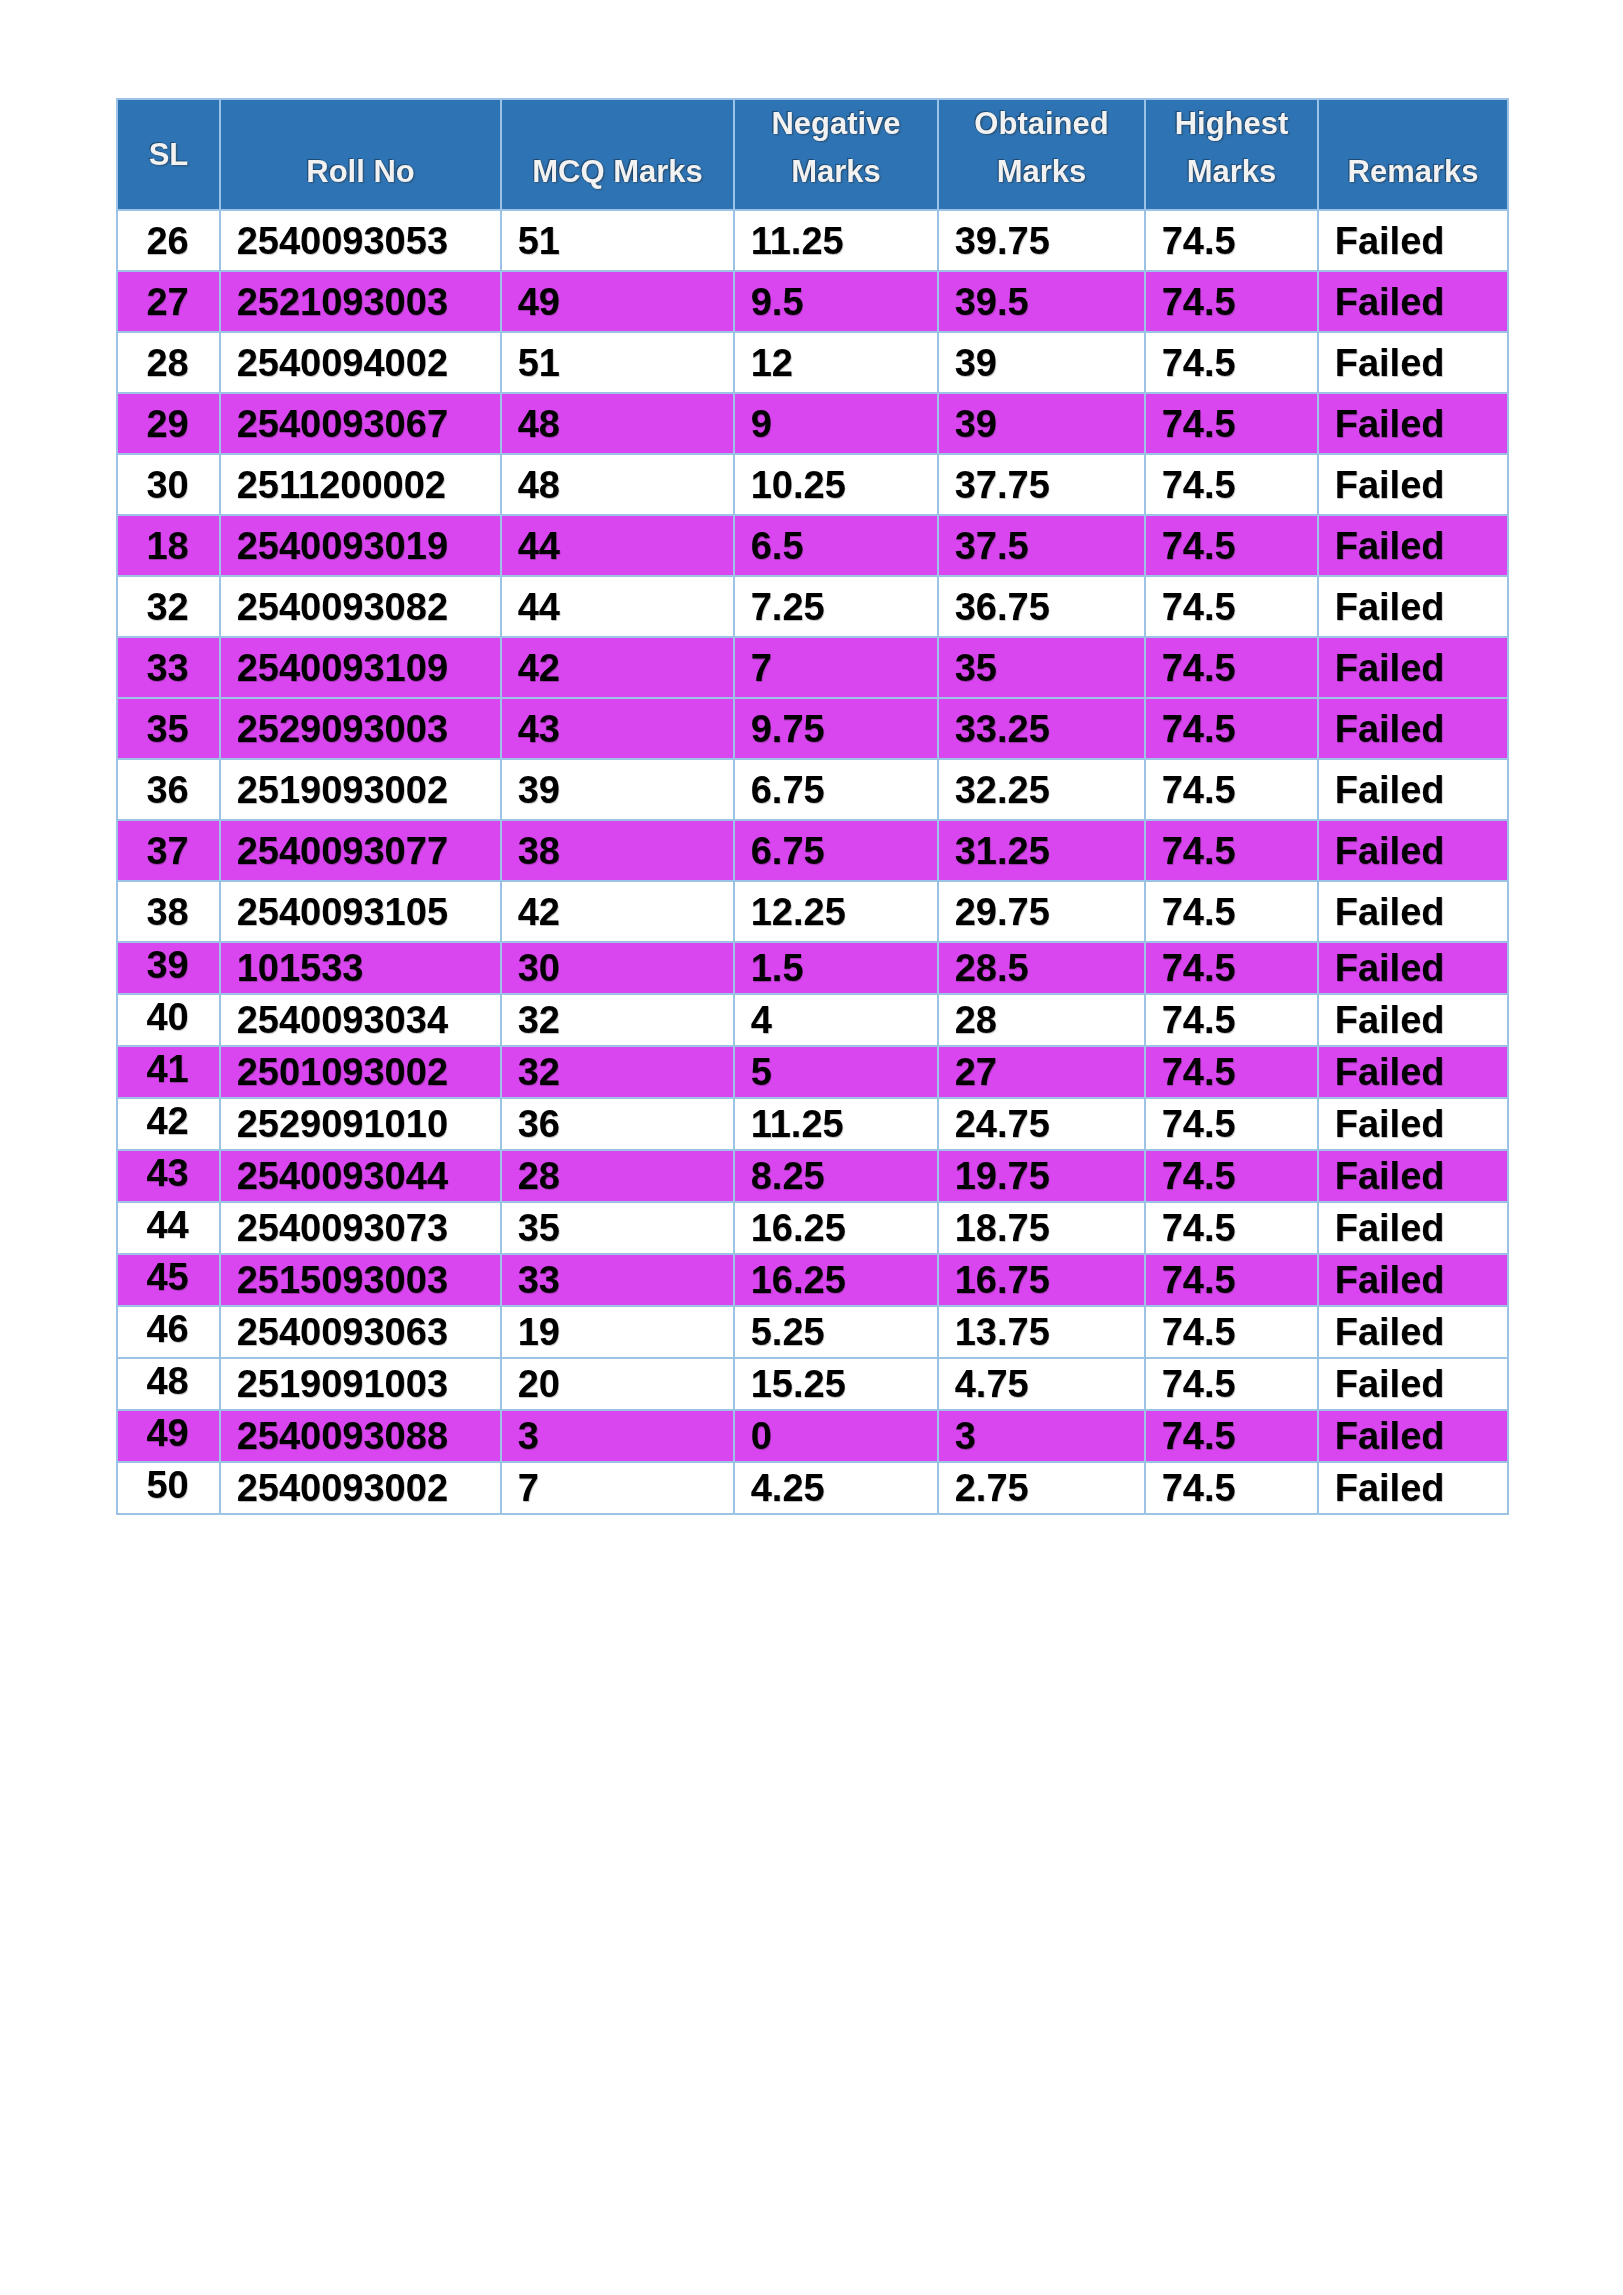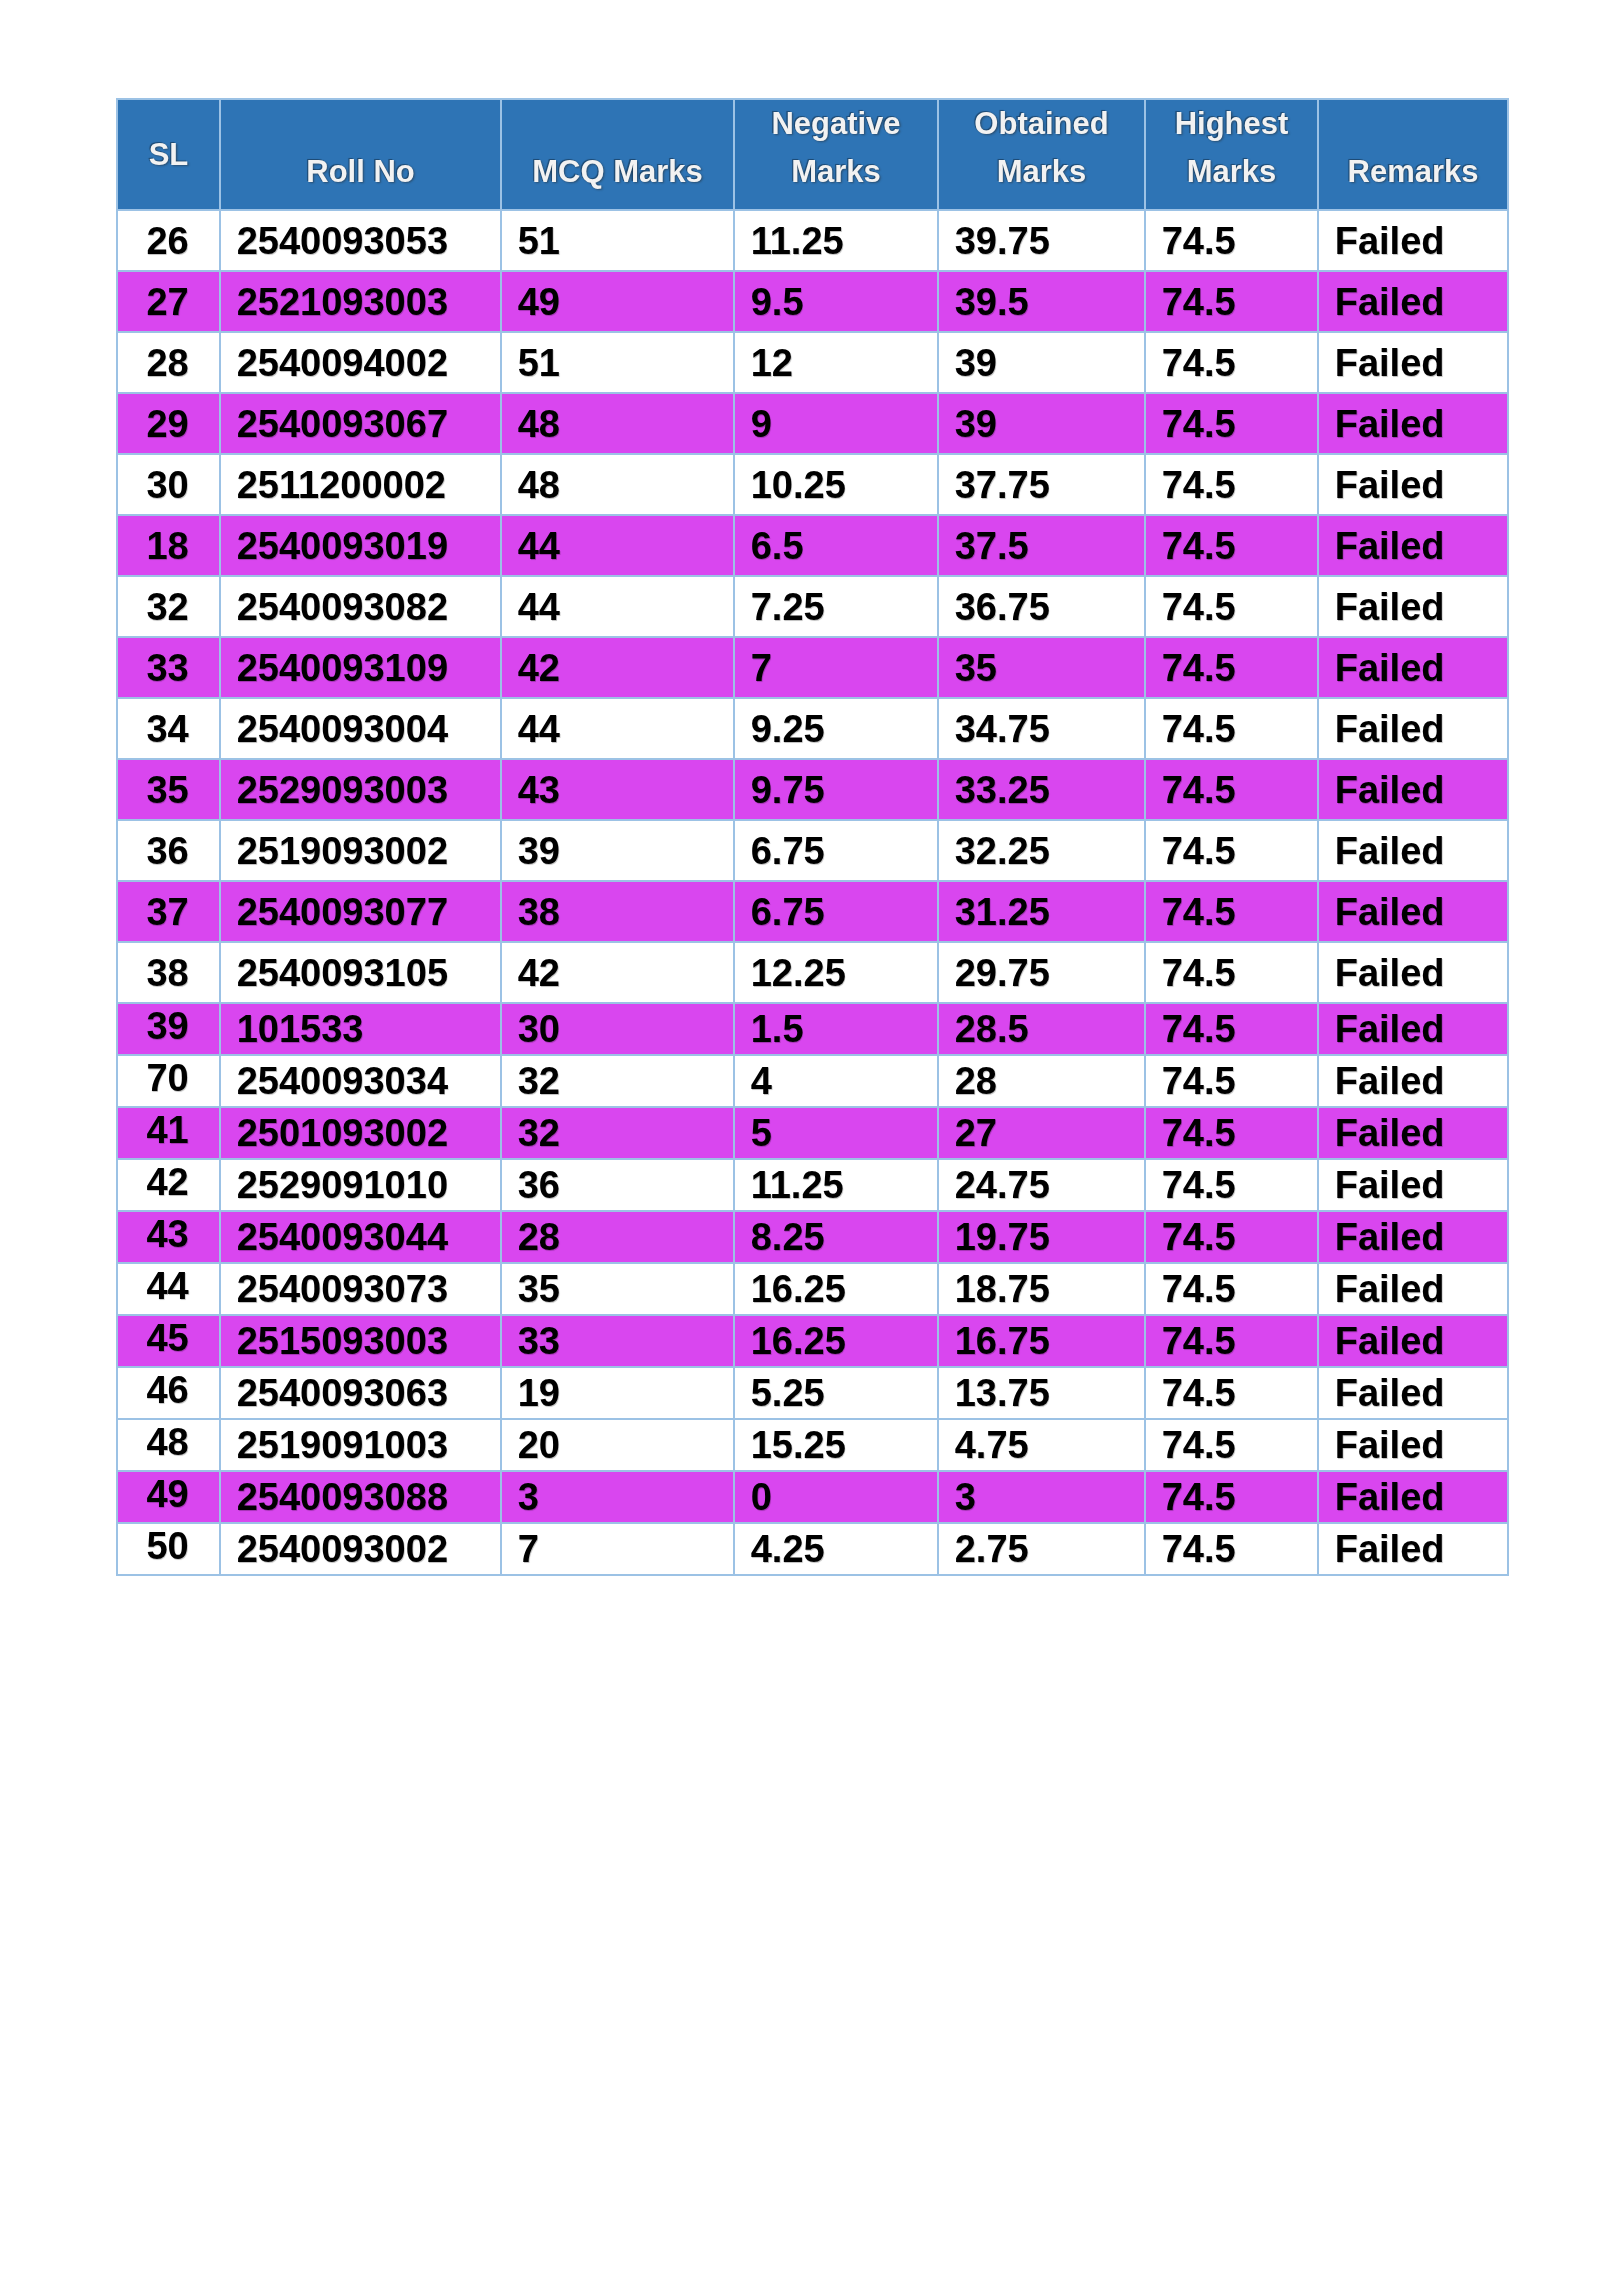--- a/index.html
+++ b/index.html
@@ -170,29 +170,20 @@
         </tr>
         <tr class="tall striped">
           <td class="col-sl">33</td>
           <td class="col-roll">2540093109</td>
           <td class="col-mcq">42</td>
           <td class="col-negative">7</td>
           <td class="col-obtained">35</td>
           <td class="col-highest">74.5</td>
           <td class="col-remarks">Failed</td>
         </tr>
-        <tr class="tall">
-          <td class="col-sl">34</td>
-          <td class="col-roll">2540093004</td>
-          <td class="col-mcq">44</td>
-          <td class="col-negative">9.25</td>
-          <td class="col-obtained">34.75</td>
-          <td class="col-highest">74.5</td>
-          <td class="col-remarks">Failed</td>
-        </tr>
         <tr class="tall striped">
           <td class="col-sl">35</td>
           <td class="col-roll">2529093003</td>
           <td class="col-mcq">43</td>
           <td class="col-negative">9.75</td>
           <td class="col-obtained">33.25</td>
           <td class="col-highest">74.5</td>
           <td class="col-remarks">Failed</td>
         </tr>
         <tr class="tall">
@@ -225,21 +216,21 @@
         <tr class="short striped">
           <td class="col-sl">39</td>
           <td class="col-roll">101533</td>
           <td class="col-mcq">30</td>
           <td class="col-negative">1.5</td>
           <td class="col-obtained">28.5</td>
           <td class="col-highest">74.5</td>
           <td class="col-remarks">Failed</td>
         </tr>
         <tr class="short">
-          <td class="col-sl">70</td>
+          <td class="col-sl">40</td>
           <td class="col-roll">2540093034</td>
           <td class="col-mcq">32</td>
           <td class="col-negative">4</td>
           <td class="col-obtained">28</td>
           <td class="col-highest">74.5</td>
           <td class="col-remarks">Failed</td>
         </tr>
         <tr class="short striped">
           <td class="col-sl">41</td>
           <td class="col-roll">2501093002</td>

